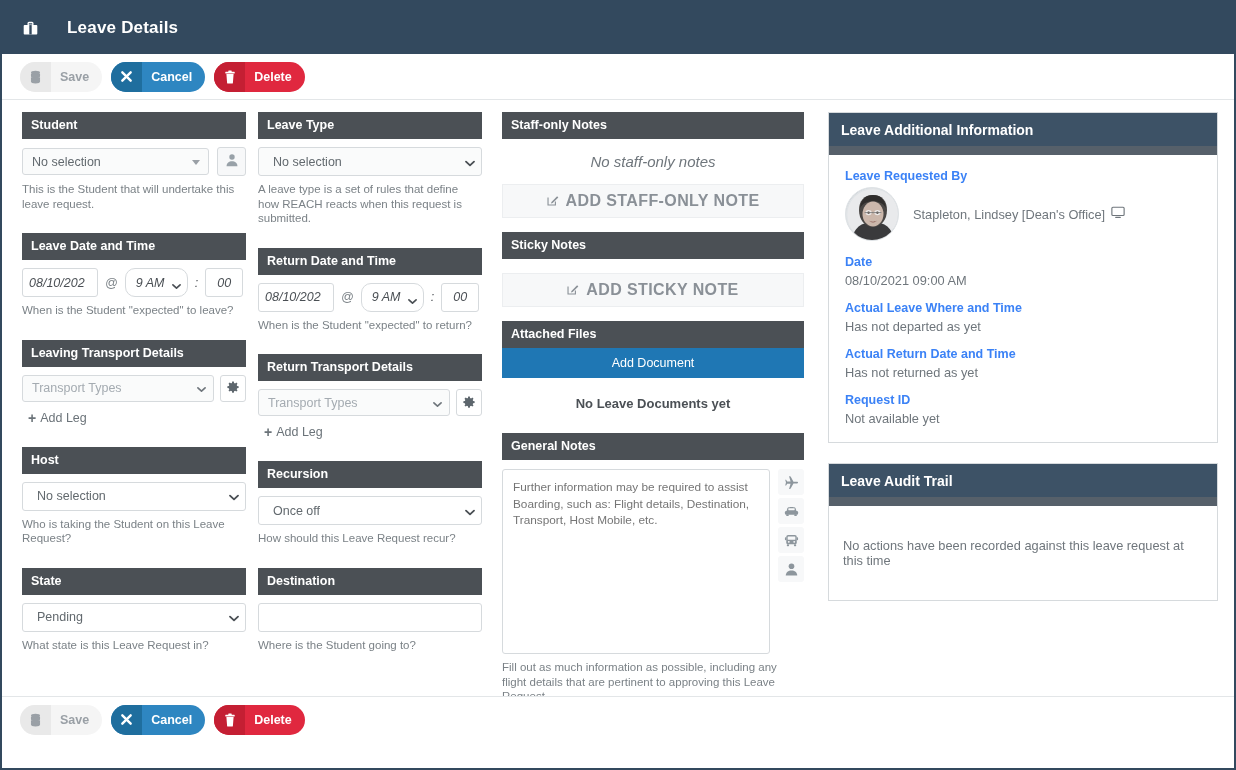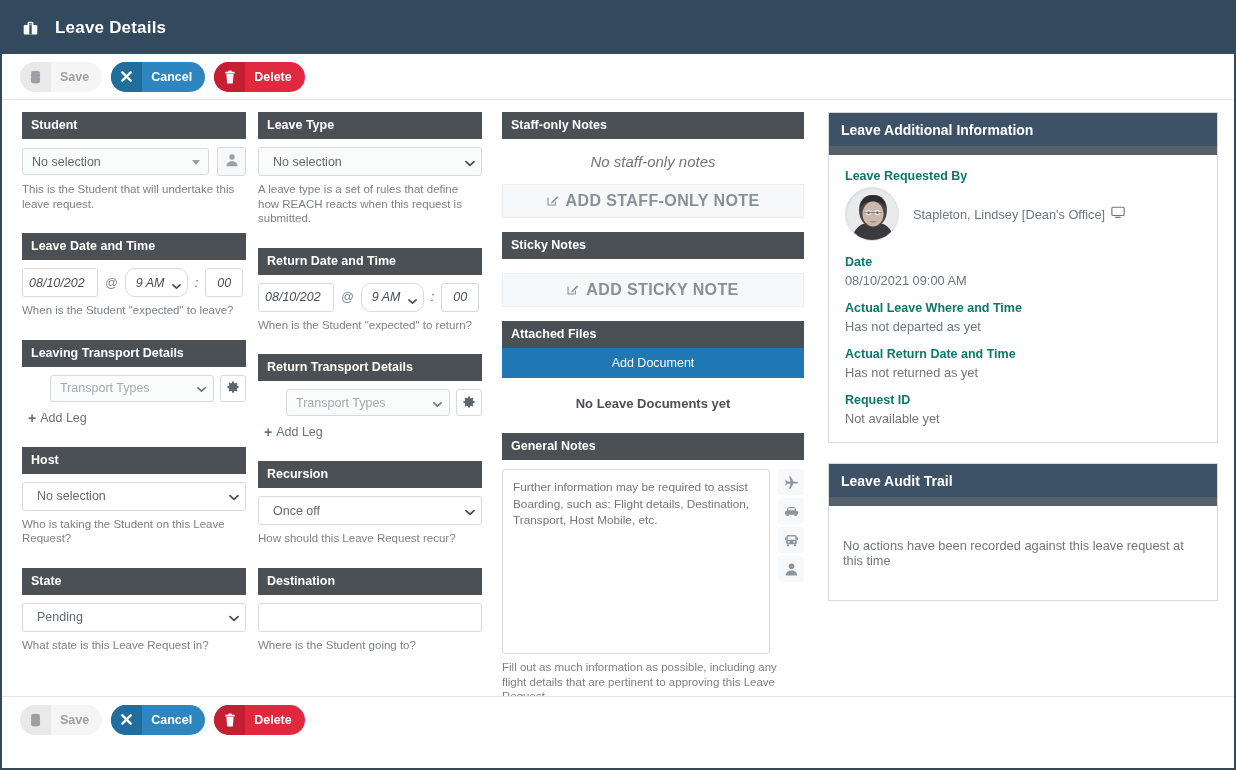--- a/index.html
+++ b/index.html
@@ -19,21 +19,21 @@
     overflow: hidden;
   }
 
   
   .titlebar {
     height: 52px;
     background: #33495e;
     display: flex;
     align-items: center;
     padding-left: 20px;
-    gap: 16px;
+    gap: 28px;
   }
   .titlebar .tb-icon { display:flex; align-items:center; }
   .titlebar .tb-title {
     color: #ffffff;
     font-size: 17px;
     font-weight: bold;
     letter-spacing: .2px;
   }
 
   
@@ -163,21 +163,21 @@
   .minbox {
     width: 38px; height: 29px;
     border: 1px solid #d6dadd;
     border-radius: 3px;
     background: #fff;
     font-size: 12.5px;
     color: #4a4f54;
     display: flex; align-items: center; justify-content: center;
   }
 
-  .transport-row { display: flex; align-items: flex-end; gap: 6px; margin-left: 28px; }
+  .transport-row { display: flex; align-items: flex-end; gap: 6px; }
   .transport-row .sel-wrap { flex: 1; }
   .gearbtn {
     width: 26px; height: 27px;
     border: 1px solid #d6dadd;
     border-radius: 3px;
     background: #fff;
     display:flex; align-items:center; justify-content:center;
     cursor: pointer;
   }
   .addleg {
@@ -289,21 +289,21 @@
   .card-head {
     background: #3d5266;
     color: #fff;
     font-size: 14px;
     font-weight: bold;
     padding: 9px 12px 8px 12px;
   }
   .card-subbar { height: 9px; background: #56606a; }
   .card-body { padding: 14px 16px 16px 16px; }
   .lbl {
-    color: #0f766e;
+    color: #3b82f6;
     font-size: 12.5px;
     font-weight: bold;
     margin-bottom: 4px;
   }
   .val {
     color: #6f767c;
     font-size: 12.8px;
     margin-bottom: 13px;
   }
   .requester {

